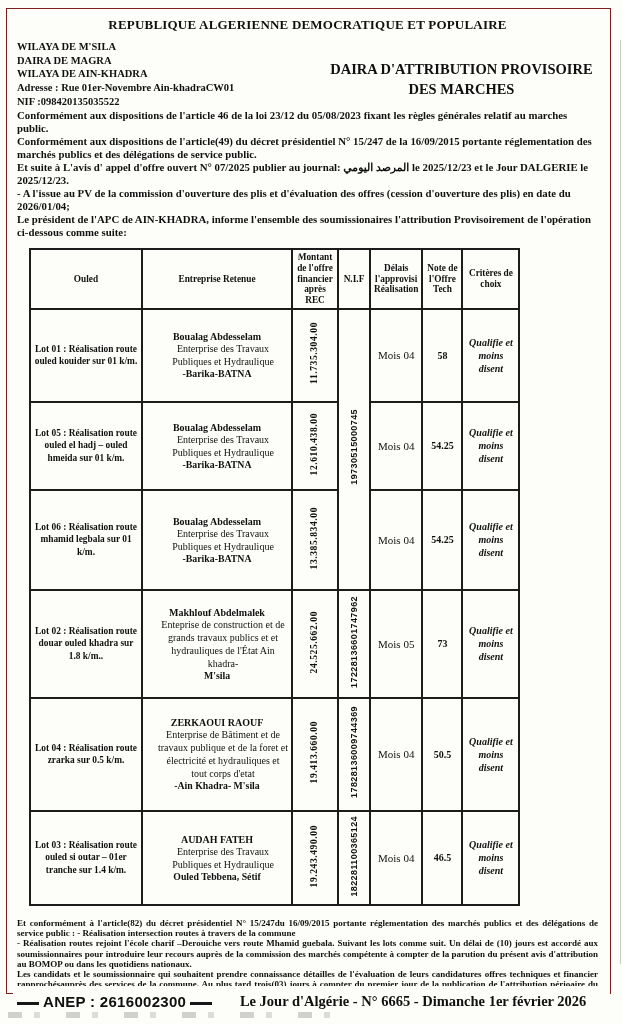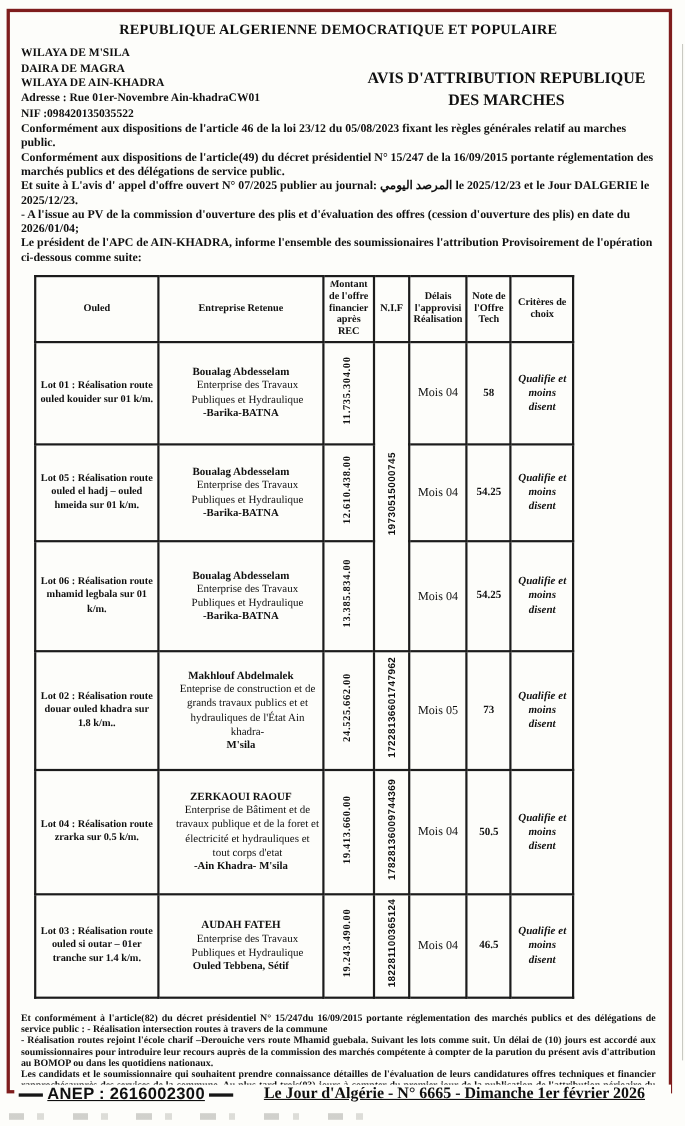--- a/index.html
+++ b/index.html
@@ -2,21 +2,21 @@
 <html><head>
 <meta charset="utf-8">
 <style>
   html,body { margin:0; padding:0; background:#ffffff; }
   .page {
     position:relative; width:623px; height:1024px; background:#fdfdfa;
     font-family:"Liberation Serif", serif; color:#101010; overflow:hidden;
   }
   .frame {
     position:absolute; left:6px; top:8px; width:605px; height:986px;
-    border:3px solid #7f1d1d; box-sizing:border-box; padding:6px 12px 0 10px;
+    border:1px solid #7f1d1d; box-sizing:border-box; padding:6px 12px 0 10px;
   }
   .doc-title { text-align:center; font-weight:bold; font-size:13px; letter-spacing:.2px; margin-top:2px; }
   .head-cols { display:flex; margin-top:7px; }
   .org-block { width:53%; font-weight:bold; font-size:10.5px; line-height:1.3; }
   .notice-title { width:47%; text-align:center; font-weight:bold; font-size:14.5px; line-height:1.35; padding-top:20px; }
   .paras { margin-top:1px; }
   .paras p { margin:1px 0; font-weight:bold; font-size:10.8px; line-height:1.16; text-align:left; }
   table.aw { border-collapse:collapse; margin:10px 0 0 12px; table-layout:fixed; }
   table.aw th, table.aw td { border:2px solid #1c1c1c; padding:2px 3px; vertical-align:middle; text-align:center; overflow:hidden; }
   table.aw th { font-size:9.3px; font-weight:bold; line-height:1.15;border-radius:16px; }
@@ -30,21 +30,21 @@
     display:inline-block; line-height:1;
   }
   .vtext.nif { font-family:"Liberation Sans", sans-serif; font-size:9px; letter-spacing:.4px; }
   .c-delais { font-size:11px; }
   .c-note   { font-size:10px; font-weight:bold; }
   .c-crit   { font-size:10px; font-weight:bold; font-style:italic; line-height:1.3; }
   .notes { margin-top:12px; }
   .notes p { margin:0; font-weight:bold; font-size:9px; line-height:1.14; text-align:justify; }
   .anep-row {
     position:absolute; left:13px; right:13px; bottom:14px; height:24px;
-    background:#fdfdfa; display:flex; align-items:flex-start;text-decoration:underline;
+    background:#fdfdfa; display:flex; align-items:flex-end;
   }
   .anep { font-family:"Liberation Sans", sans-serif; font-weight:bold; font-size:15px; letter-spacing:.3px; white-space:nowrap; }
   .dash { display:inline-block; width:22px; height:3px; background:#161616; margin:0 4px; vertical-align:middle; }
   .journal { flex:1; text-align:center; font-weight:bold; font-size:14.5px; white-space:nowrap; }
   .scan-artifacts {
     position:absolute; left:8px; bottom:6px; width:340px; height:6px; opacity:.45;
     background:repeating-linear-gradient(90deg,#9a9a94 0 14px,transparent 14px 26px,#b5b5ae 26px 32px,transparent 32px 58px);
   }
   .scan-edge { position:absolute; right:2px; top:40px; bottom:60px; width:1px; background:#c9c9c2; }
 </style>
@@ -58,21 +58,21 @@
 
     <div class="head-cols">
       <div class="org-block">
         <div>WILAYA DE M'SILA</div>
         <div>DAIRA DE MAGRA</div>
         <div>WILAYA DE AIN-KHADRA</div>
         <div>Adresse : Rue 01er-Novembre Ain-khadraCW01</div>
         <div>NIF :098420135035522</div>
       </div>
       <div class="notice-title">
-        <div>AVIS D'ATTRIBUTION REPUBLIQUE</div>
+        <div>DAIRA D'ATTRIBUTION PROVISOIRE</div>
         <div>DES MARCHES</div>
       </div>
     </div>
 
     <div class="paras">
       <p>Conformément aux dispositions de l'article 46 de la loi 23/12 du 05/08/2023 fixant les règles générales relatif au marches public.</p>
       <p>Conformément aux dispositions de l'article(49) du décret présidentiel N° 15/247 de la 16/09/2015 portante réglementation des marchés publics et des délégations de service public.</p>
       <p>Et suite à L'avis d' appel d'offre ouvert N° 07/2025 publier au journal: المرصد اليومي le 2025/12/23 et le Jour DALGERIE le 2025/12/23.</p>
       <p>- A l'issue au PV de la commission d'ouverture des plis et d'évaluation des offres (cession d'ouverture des plis) en date du 2026/01/04;</p>
       <p>Le président de l'APC de AIN-KHADRA, informe l'ensemble des soumissionaires l'attribution Provisoirement de l'opération ci-dessous comme suite:</p>

